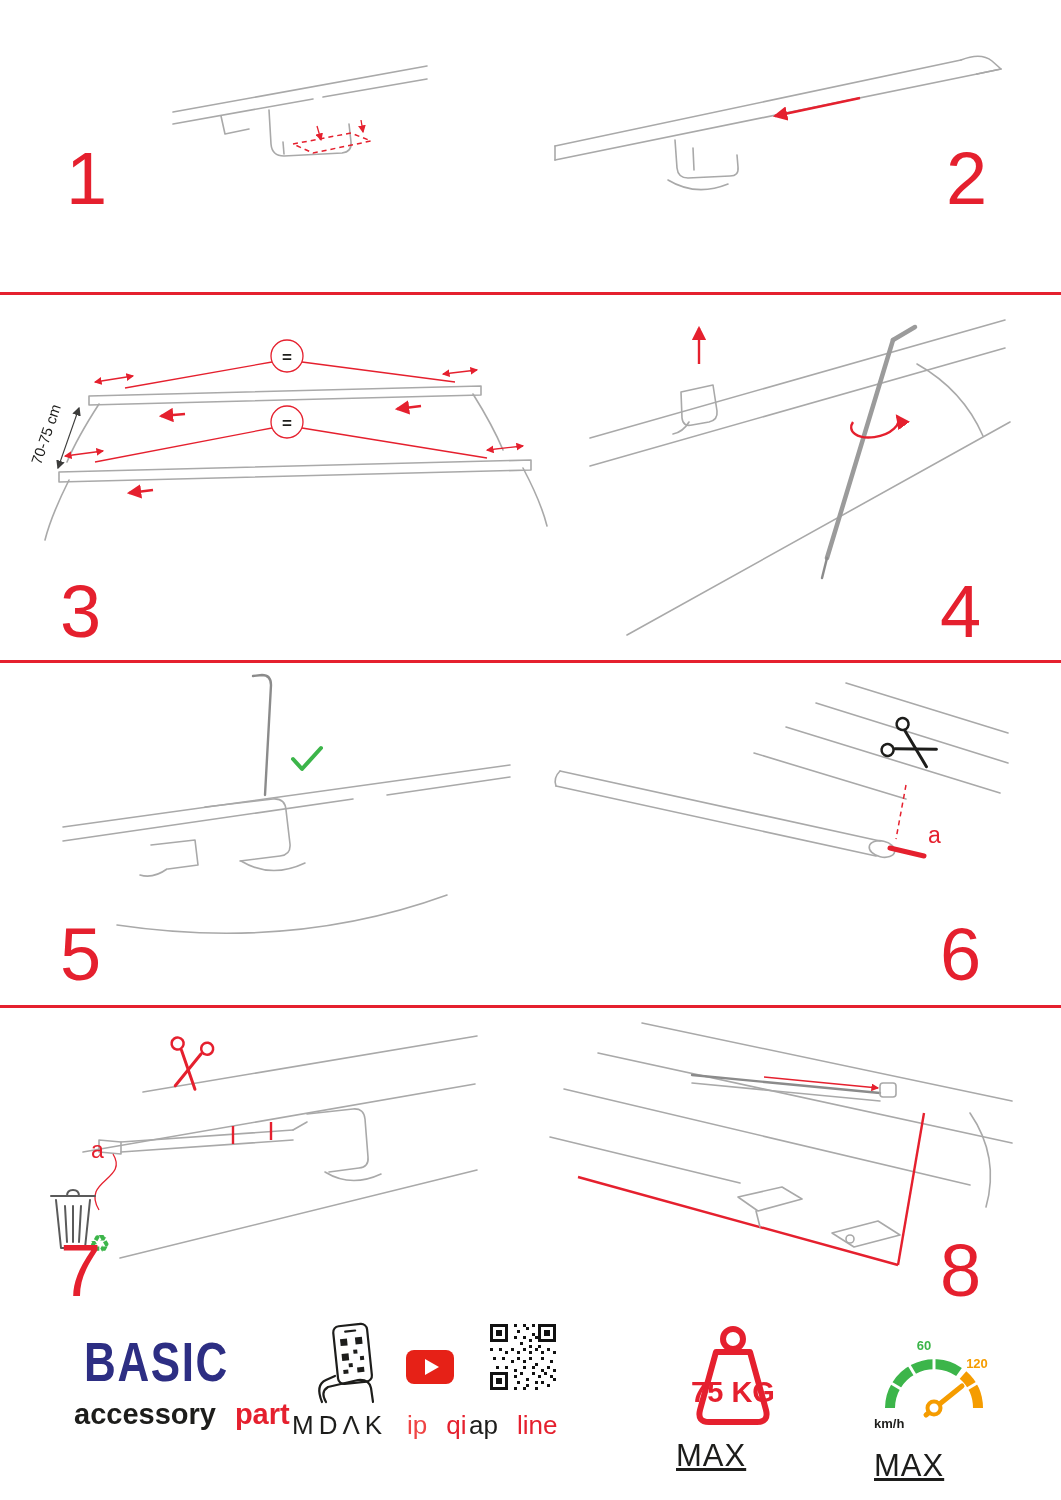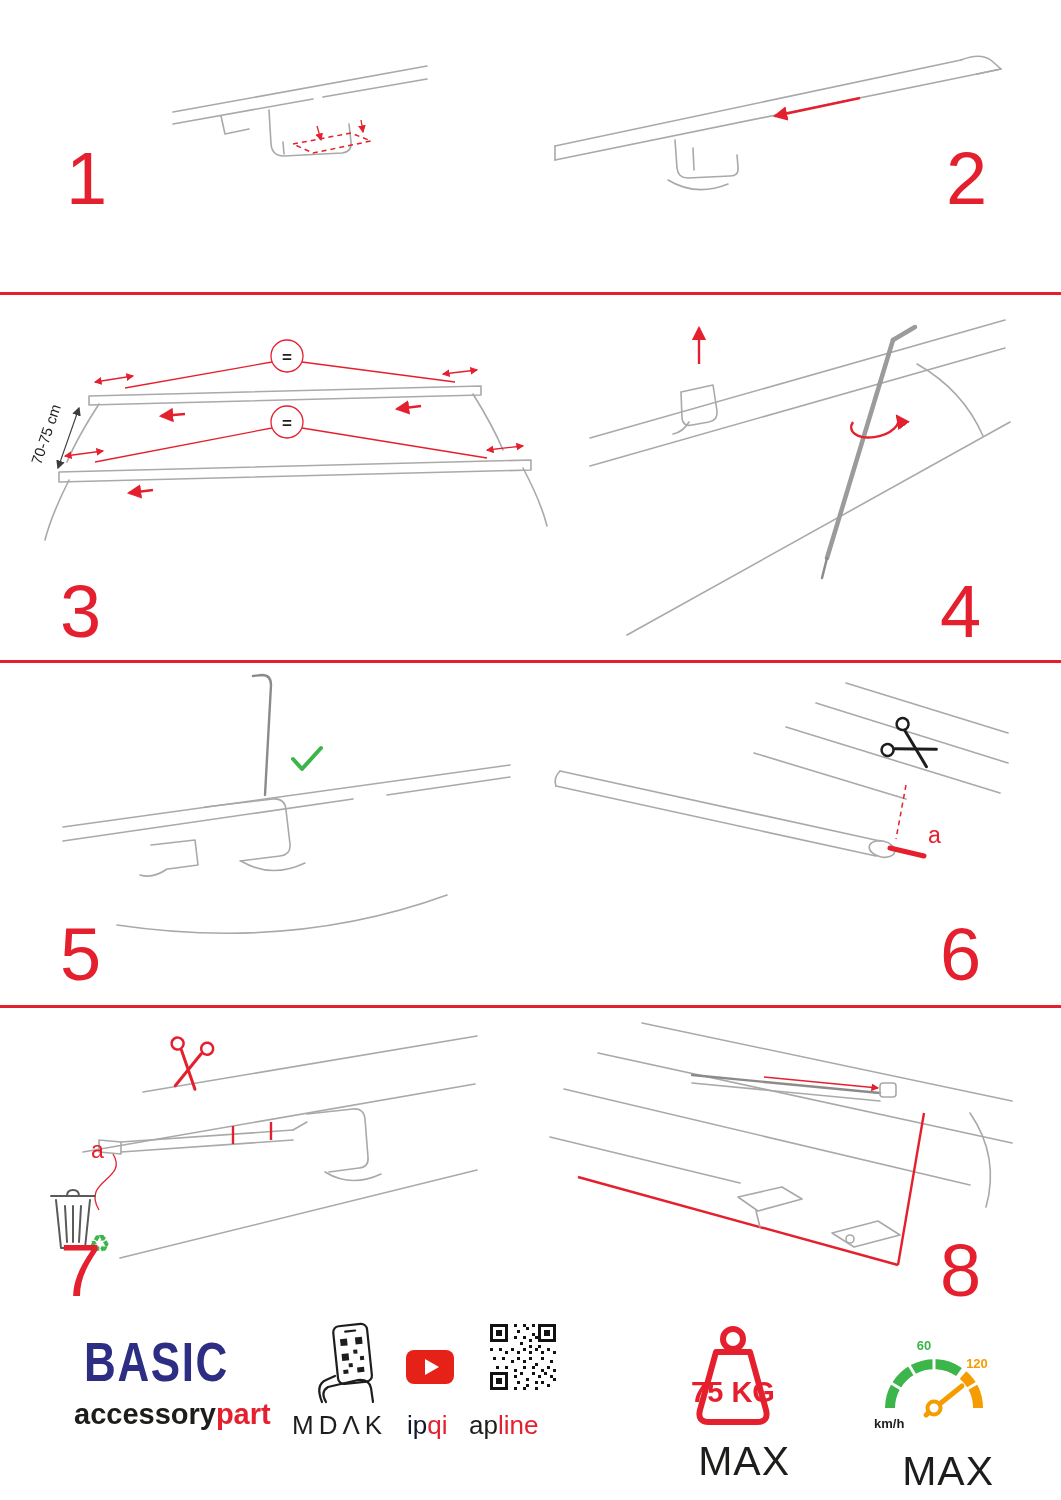--- a/index.html
+++ b/index.html
@@ -32,27 +32,27 @@
   svg text{font-family:"Liberation Sans",sans-serif;}
   .lblA{fill:var(--red);font-size:23px;}
   .eq{fill:var(--ink);font-size:17px;font-weight:bold;text-anchor:middle;dominant-baseline:central;}
   .dim{fill:var(--ink);font-size:15px;text-anchor:middle;}
   .recycle{fill:var(--green);font-size:24px;}
   .tick-green{fill:var(--green);font-size:13px;font-weight:bold;text-anchor:middle;}
   .tick-orange{fill:var(--orange);font-size:13px;font-weight:bold;text-anchor:middle;}
   .qr{shape-rendering:crispEdges;}
   .brand-title{position:absolute;left:84px;top:1330px;font-size:55px;font-weight:700;color:var(--blue);letter-spacing:2px;transform:scaleX(.8);transform-origin:left top;}
   .brand-sub{position:absolute;left:74px;top:1398px;font-size:29px;font-weight:700;color:var(--ink);}
-  .sub-red{color:var(--red);}
-  .sub-gray{color:#0f172a;}
+  .sub-red{color:var(--red);margin-left:19px;}
+  .sub-gray{color:#ef4444;}
   .app-name{position:absolute;left:292px;top:1410px;font-size:26px;letter-spacing:5px;color:var(--ink);font-weight:500;}
   .channel-name{position:absolute;left:407px;top:1410px;font-size:26px;font-weight:500;color:#8a8a8a;}
   .site-name{position:absolute;left:469px;top:1410px;font-size:26px;font-weight:500;color:var(--ink);}
   .weight-value{position:absolute;left:676px;top:1376px;width:114px;text-align:center;font-size:29px;font-weight:700;color:var(--red);}
-  .max-label{position:absolute;text-align:right;font-size:41px;color:var(--ink);letter-spacing:1px;}
+  .max-label{position:absolute;text-align:left;font-size:31px;color:var(--ink);letter-spacing:1px;text-decoration:underline;}
   .weight-max{left:676px;top:1438px;width:114px;}
   .speed-max{left:874px;top:1448px;width:120px;}
   .speed-unit{position:absolute;left:874px;top:1416px;width:120px;text-align:left;font-size:13px;color:var(--ink);font-weight:bold;}
 </style>
 </head>
 <body>
 
 <svg width="0" height="0" style="position:absolute" aria-hidden="true">
   <defs>
     <marker id="arrR" viewBox="0 0 10 10" refX="8.5" refY="5" markerWidth="6" markerHeight="6" orient="auto-start-reverse">

